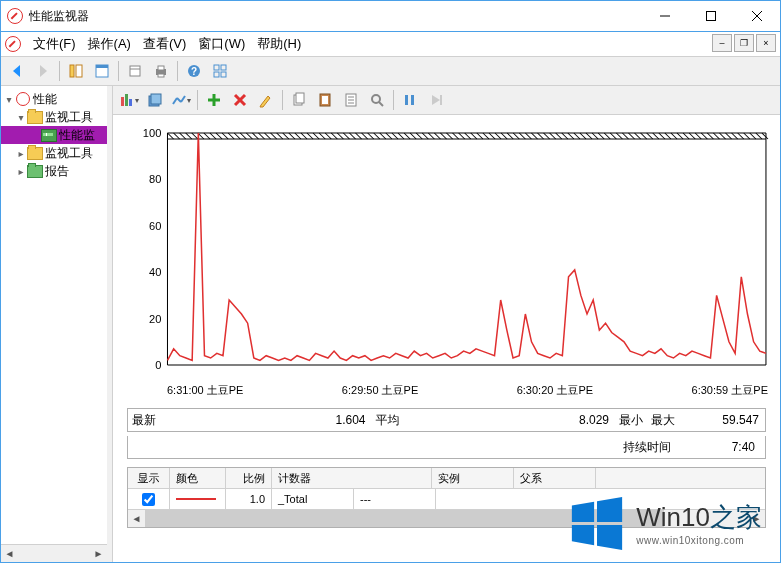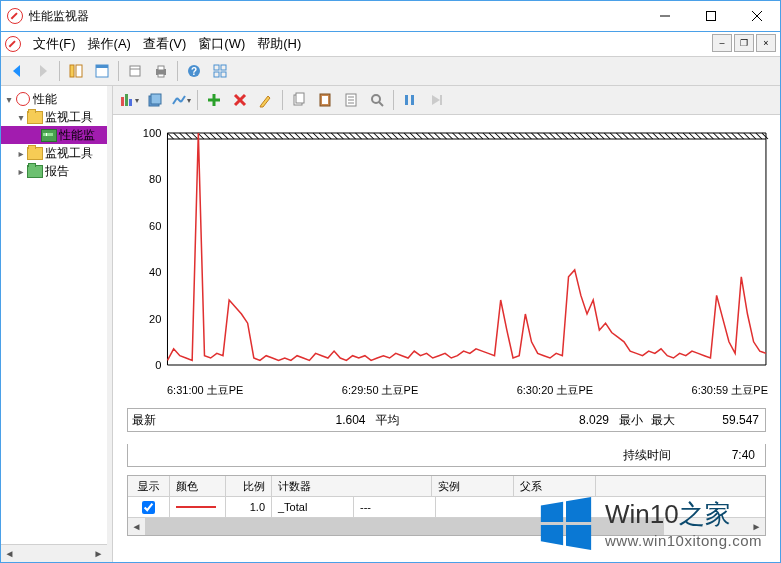--- a/index.html
+++ b/index.html
@@ -40,21 +40,21 @@
 .nav-sb .arrow{width:17px;display:flex;align-items:center;justify-content:center;color:#555;font-size:10px}
 .splitter{width:5px;cursor:col-resize;background:#f0f0f0}
 .content{flex:1;display:flex;flex-direction:column;background:#fff;border-left:1px solid #d0d0d0;min-width:0}
 .toolbar2{height:28px;background:#f0f0f0;border-bottom:1px solid #d0d0d0;display:flex;align-items:center;padding:0 4px;gap:2px}
 .chart-area{flex:1;position:relative;padding:14px 10px 6px 10px;min-height:0}
 .chart-svg{width:100%;height:250px;display:block}
 .x-axis-labels{display:flex;justify-content:space-between;font-size:11px;color:#000;margin:4px 0 0 44px;padding-right:2px}
 .stats-row{display:flex;align-items:center;height:22px;border:1px solid #b0b0b0;margin:10px 4px 2px 4px}
 .stat-label{padding:0 4px;color:#000;white-space:nowrap}
 .stat-val{flex:1;text-align:right;padding-right:6px;white-space:nowrap}
-.stats-row2{display:flex;align-items:center;justify-content:flex-end;height:22px;border:1px solid #b0b0b0;border-top:none;margin:12px 4px 8px 4px}
+.stats-row2{display:flex;align-items:center;justify-content:flex-end;height:22px;border:1px solid #b0b0b0;border-top:none;margin:4px 4px 8px 4px}
 .stats-row2 .stat-label{padding-right:4px}
 .stats-row2 .stat-val{flex:0 0 80px;text-align:right;padding-right:10px}
 .counter-wrap{border:1px solid #b0b0b0;margin:0 4px 4px 4px;display:flex;flex-direction:column}
 .counter-head,.counter-row{display:flex;height:20px;align-items:flex-end}
 .counter-head>div,.counter-row>div{border-right:1px solid #d0d0d0;padding:0 6px;overflow:hidden;white-space:nowrap;box-sizing:border-box;height:100%;display:flex;align-items:center}
 .counter-head{background:#f5f5f5;border-bottom:1px solid #d0d0d0;font-size:11px}
 .c-show{width:42px;justify-content:center}
 .c-color{width:56px}
 .c-scale{width:46px;justify-content:flex-end}
 .c-counter{width:160px}
@@ -64,21 +64,21 @@
 .counter-row{font-size:11px}
 .counter-row .c-show input{margin:0}
 .counter-row .c-color .line{width:40px;height:2px;background:#e03030}
 .counter-sb{height:17px;background:#f0f0f0;display:flex;border-top:1px solid #d0d0d0}
 .counter-sb .arrow{width:17px;display:flex;align-items:center;justify-content:center;color:#555;font-size:10px}
 .counter-sb .track{flex:1;position:relative}
 .counter-sb .thumb{position:absolute;left:0;top:0;height:100%;width:86%;background:#cdcdcd}
 .watermark{position:absolute;right:18px;bottom:10px;display:flex;align-items:center;gap:10px;pointer-events:none}
 .watermark .logo svg{width:58px;height:58px;display:block}
 .watermark .txt .main{font-size:26px;color:#333;font-weight:400}
-.watermark .txt .sub{font-size:15px;color:#666;letter-spacing:.5px}
+.watermark .txt .sub{font-size:10px;color:#666;letter-spacing:.5px}
 svg .axis{stroke:#000;stroke-width:1}
 svg .series{stroke:#e03030;stroke-width:1.5;fill:none}
 svg .hatch{stroke:#000;stroke-width:1}
 svg .ytxt{font-size:11px;fill:#000}
 </style>
 </head>
 <body>
 
 <div class="window">
 

